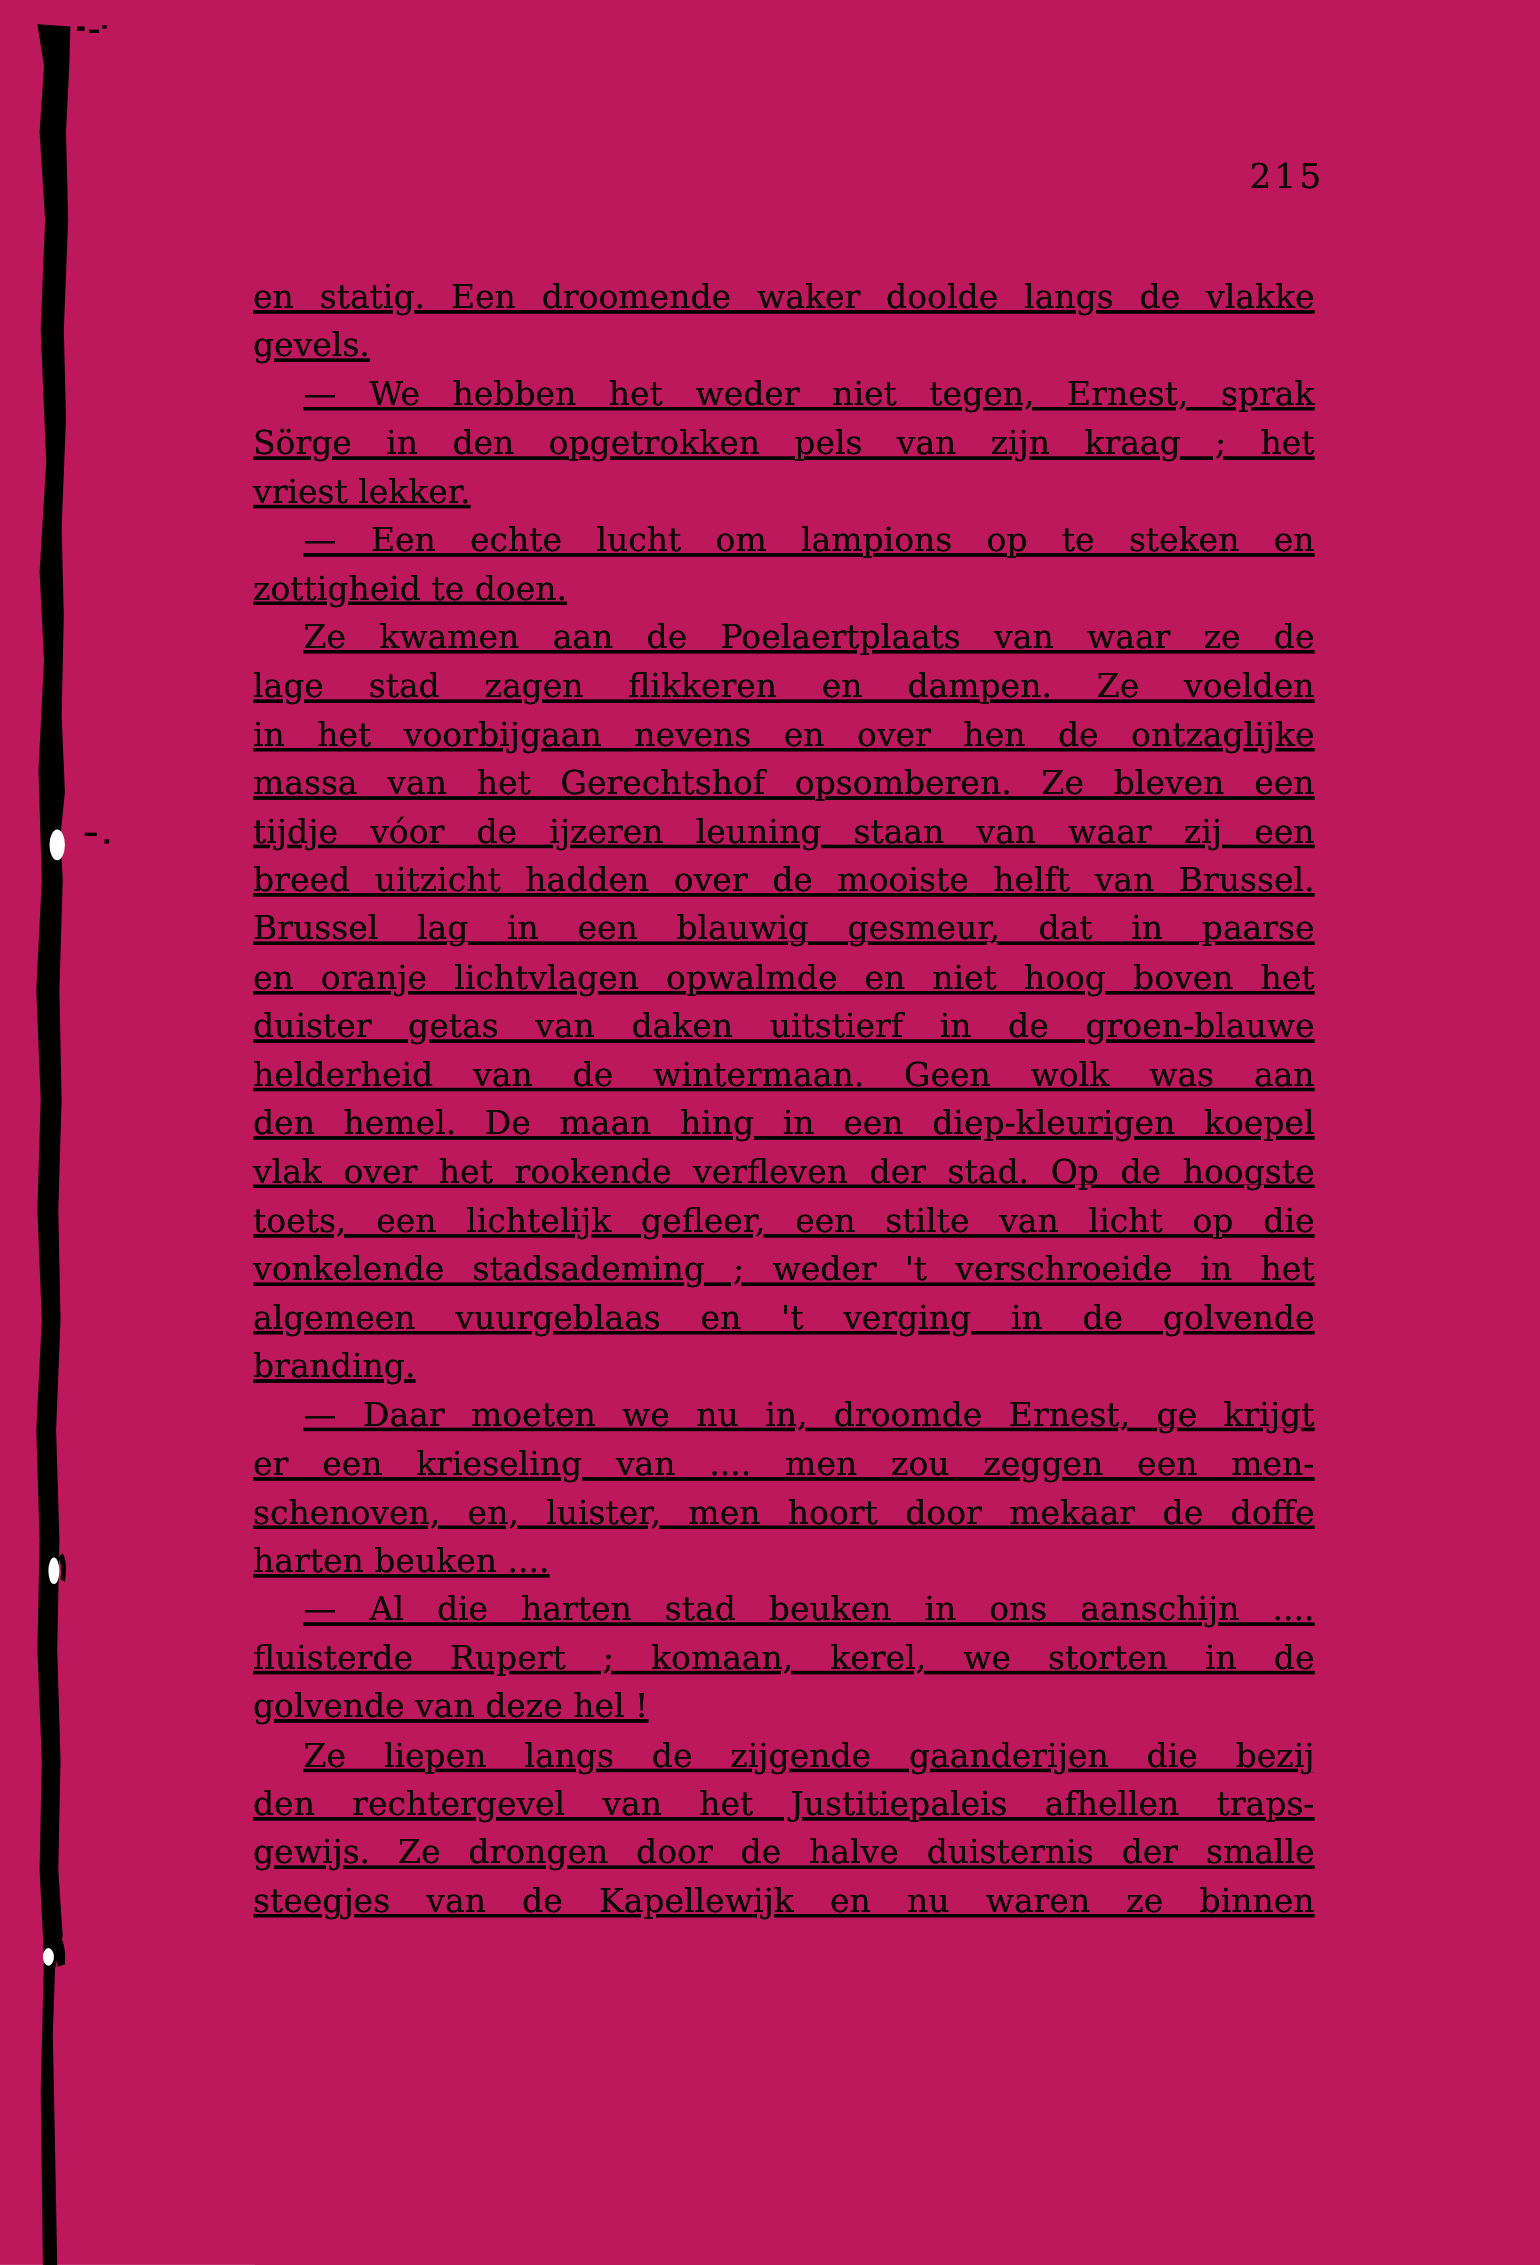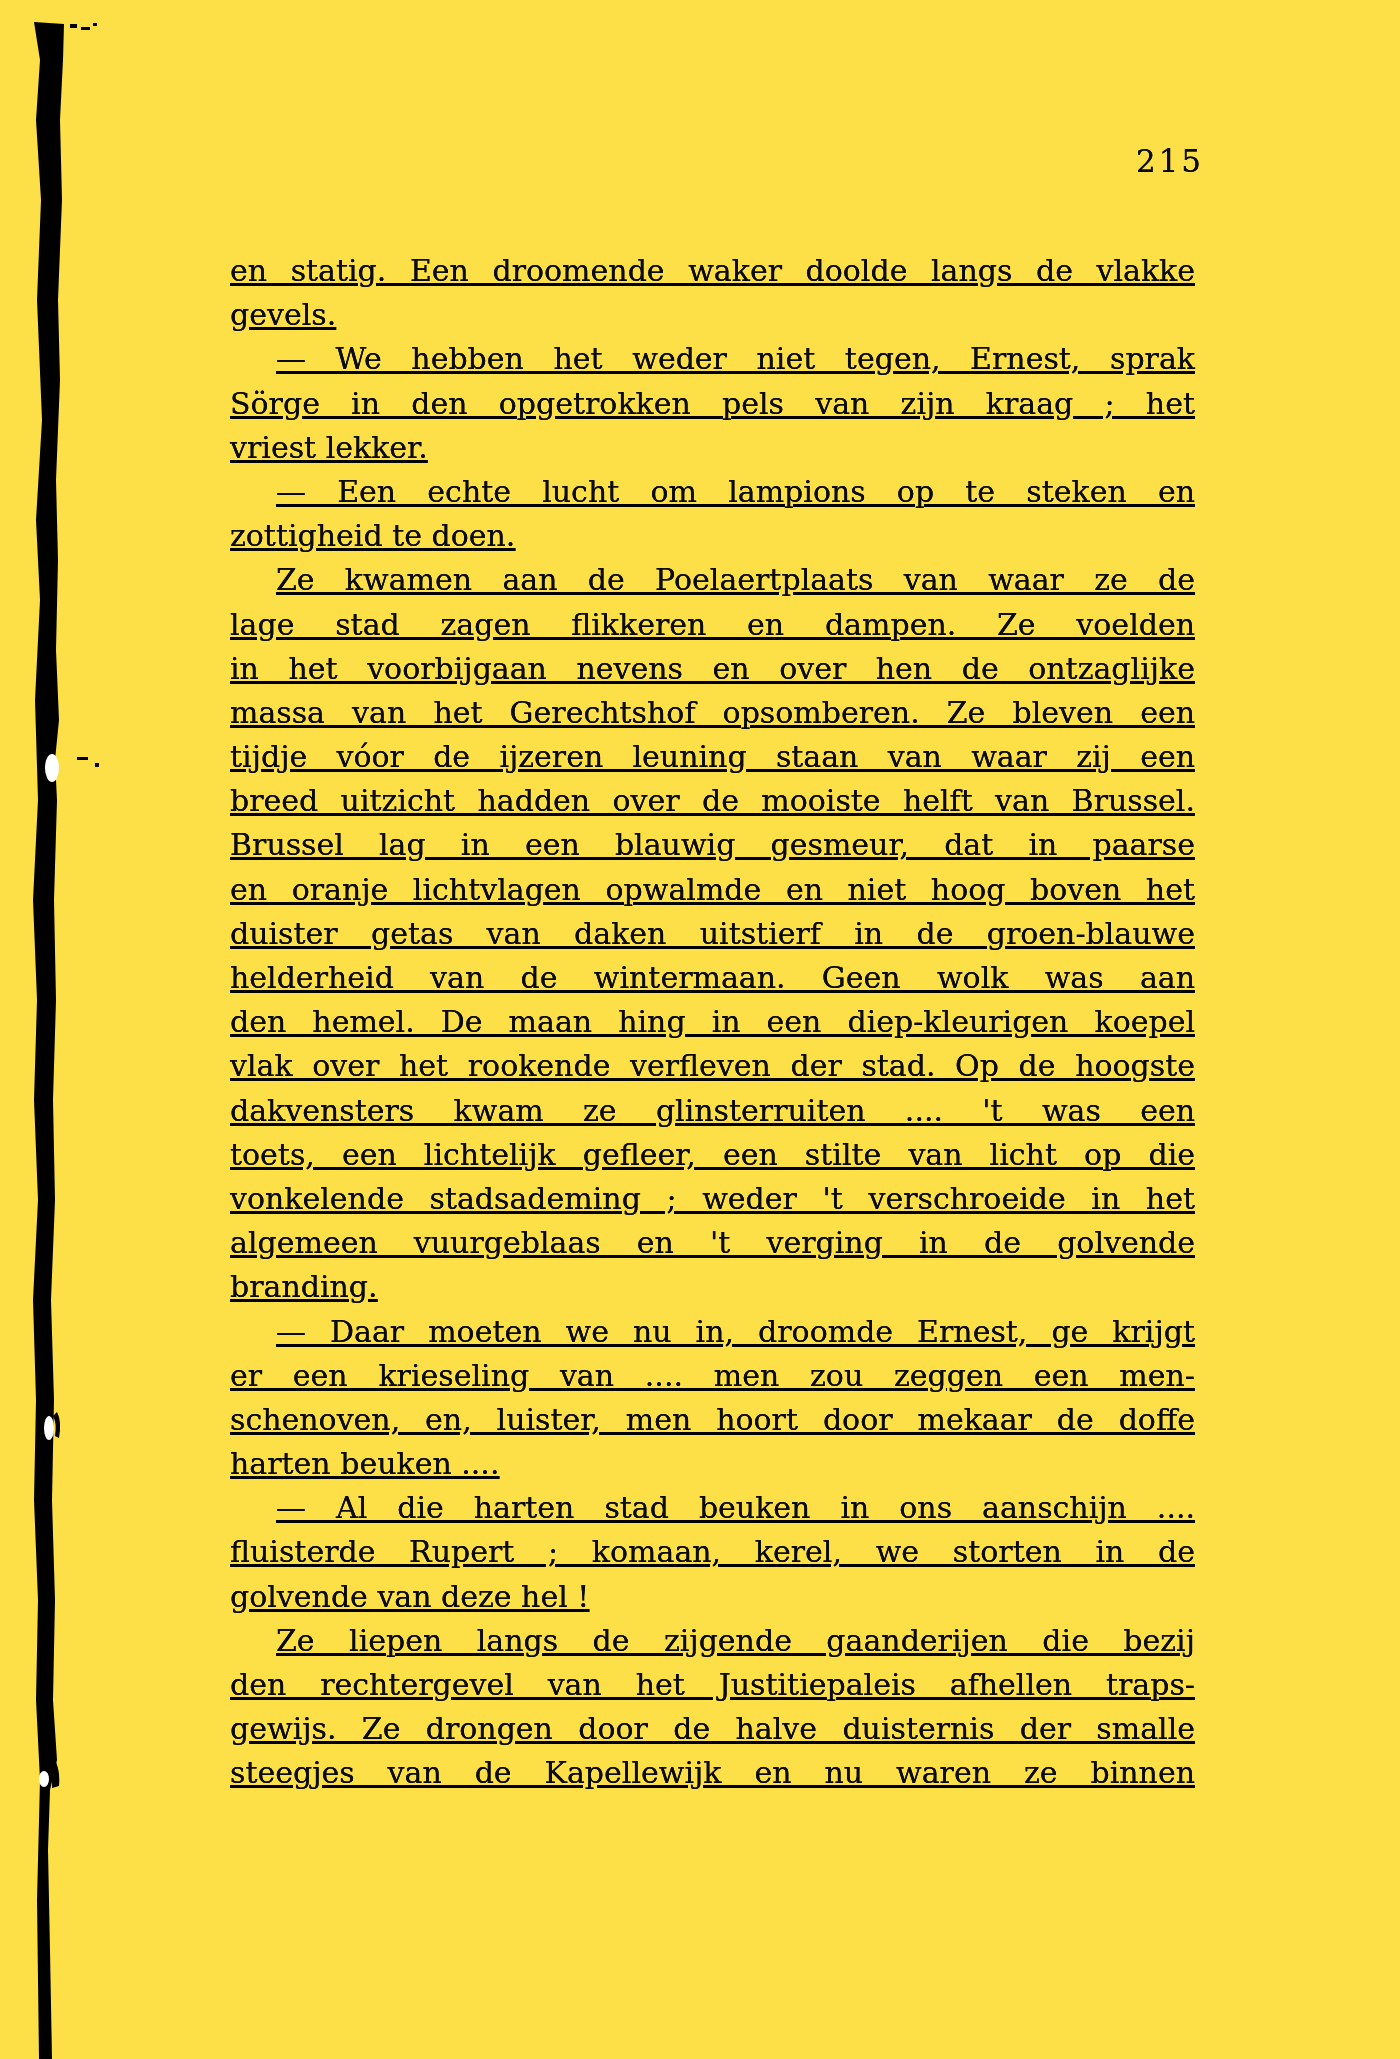--- a/index.html
+++ b/index.html
@@ -5,21 +5,21 @@
 <style>
   html, body {
     margin: 0;
     padding: 0;
     background: #ffffff;
   }
   .page {
     position: relative;
     width: 1400px;
     height: 2059px;
-    background: #fde047;
+    background: #be185d;
     overflow: hidden;
     font-family: "DejaVu Serif", serif;
   }
   .gutter-svg {
     position: absolute;
     left: 0;
     top: 0;
     width: 130px;
     height: 2059px;
   }
@@ -100,21 +100,20 @@
       <div class="line">in het voorbijgaan nevens en over hen de ontzaglijke</div>
       <div class="line">massa van het Gerechtshof opsomberen. Ze bleven een</div>
       <div class="line">tijdje vóor de ijzeren leuning staan van waar zij een</div>
       <div class="line">breed uitzicht hadden over de mooiste helft van Brussel.</div>
       <div class="line">Brussel lag in een blauwig gesmeur, dat in paarse</div>
       <div class="line">en oranje lichtvlagen opwalmde en niet hoog boven het</div>
       <div class="line">duister getas van daken uitstierf in de groen-blauwe</div>
       <div class="line">helderheid van de wintermaan. Geen wolk was aan</div>
       <div class="line">den hemel. De maan hing in een diep-kleurigen koepel</div>
       <div class="line">vlak over het rookende verfleven der stad. Op de hoogste</div>
-      <div class="line">dakvensters kwam ze glinsterruiten .... 't was een</div>
       <div class="line">toets, een lichtelijk gefleer, een stilte van licht op die</div>
       <div class="line">vonkelende stadsademing ; weder 't verschroeide in het</div>
       <div class="line">algemeen vuurgeblaas en 't verging in de golvende</div>
       <div class="line last">branding.</div>
       <div class="line indent">— Daar moeten we nu in, droomde Ernest, ge krijgt</div>
       <div class="line">er een krieseling van .... men zou zeggen een men-</div>
       <div class="line">schenoven, en, luister, men hoort door mekaar de doffe</div>
       <div class="line last">harten beuken ....</div>
       <div class="line indent">— Al die harten stad beuken in ons aanschijn ....</div>
       <div class="line">fluisterde Rupert ; komaan, kerel, we storten in de</div>

